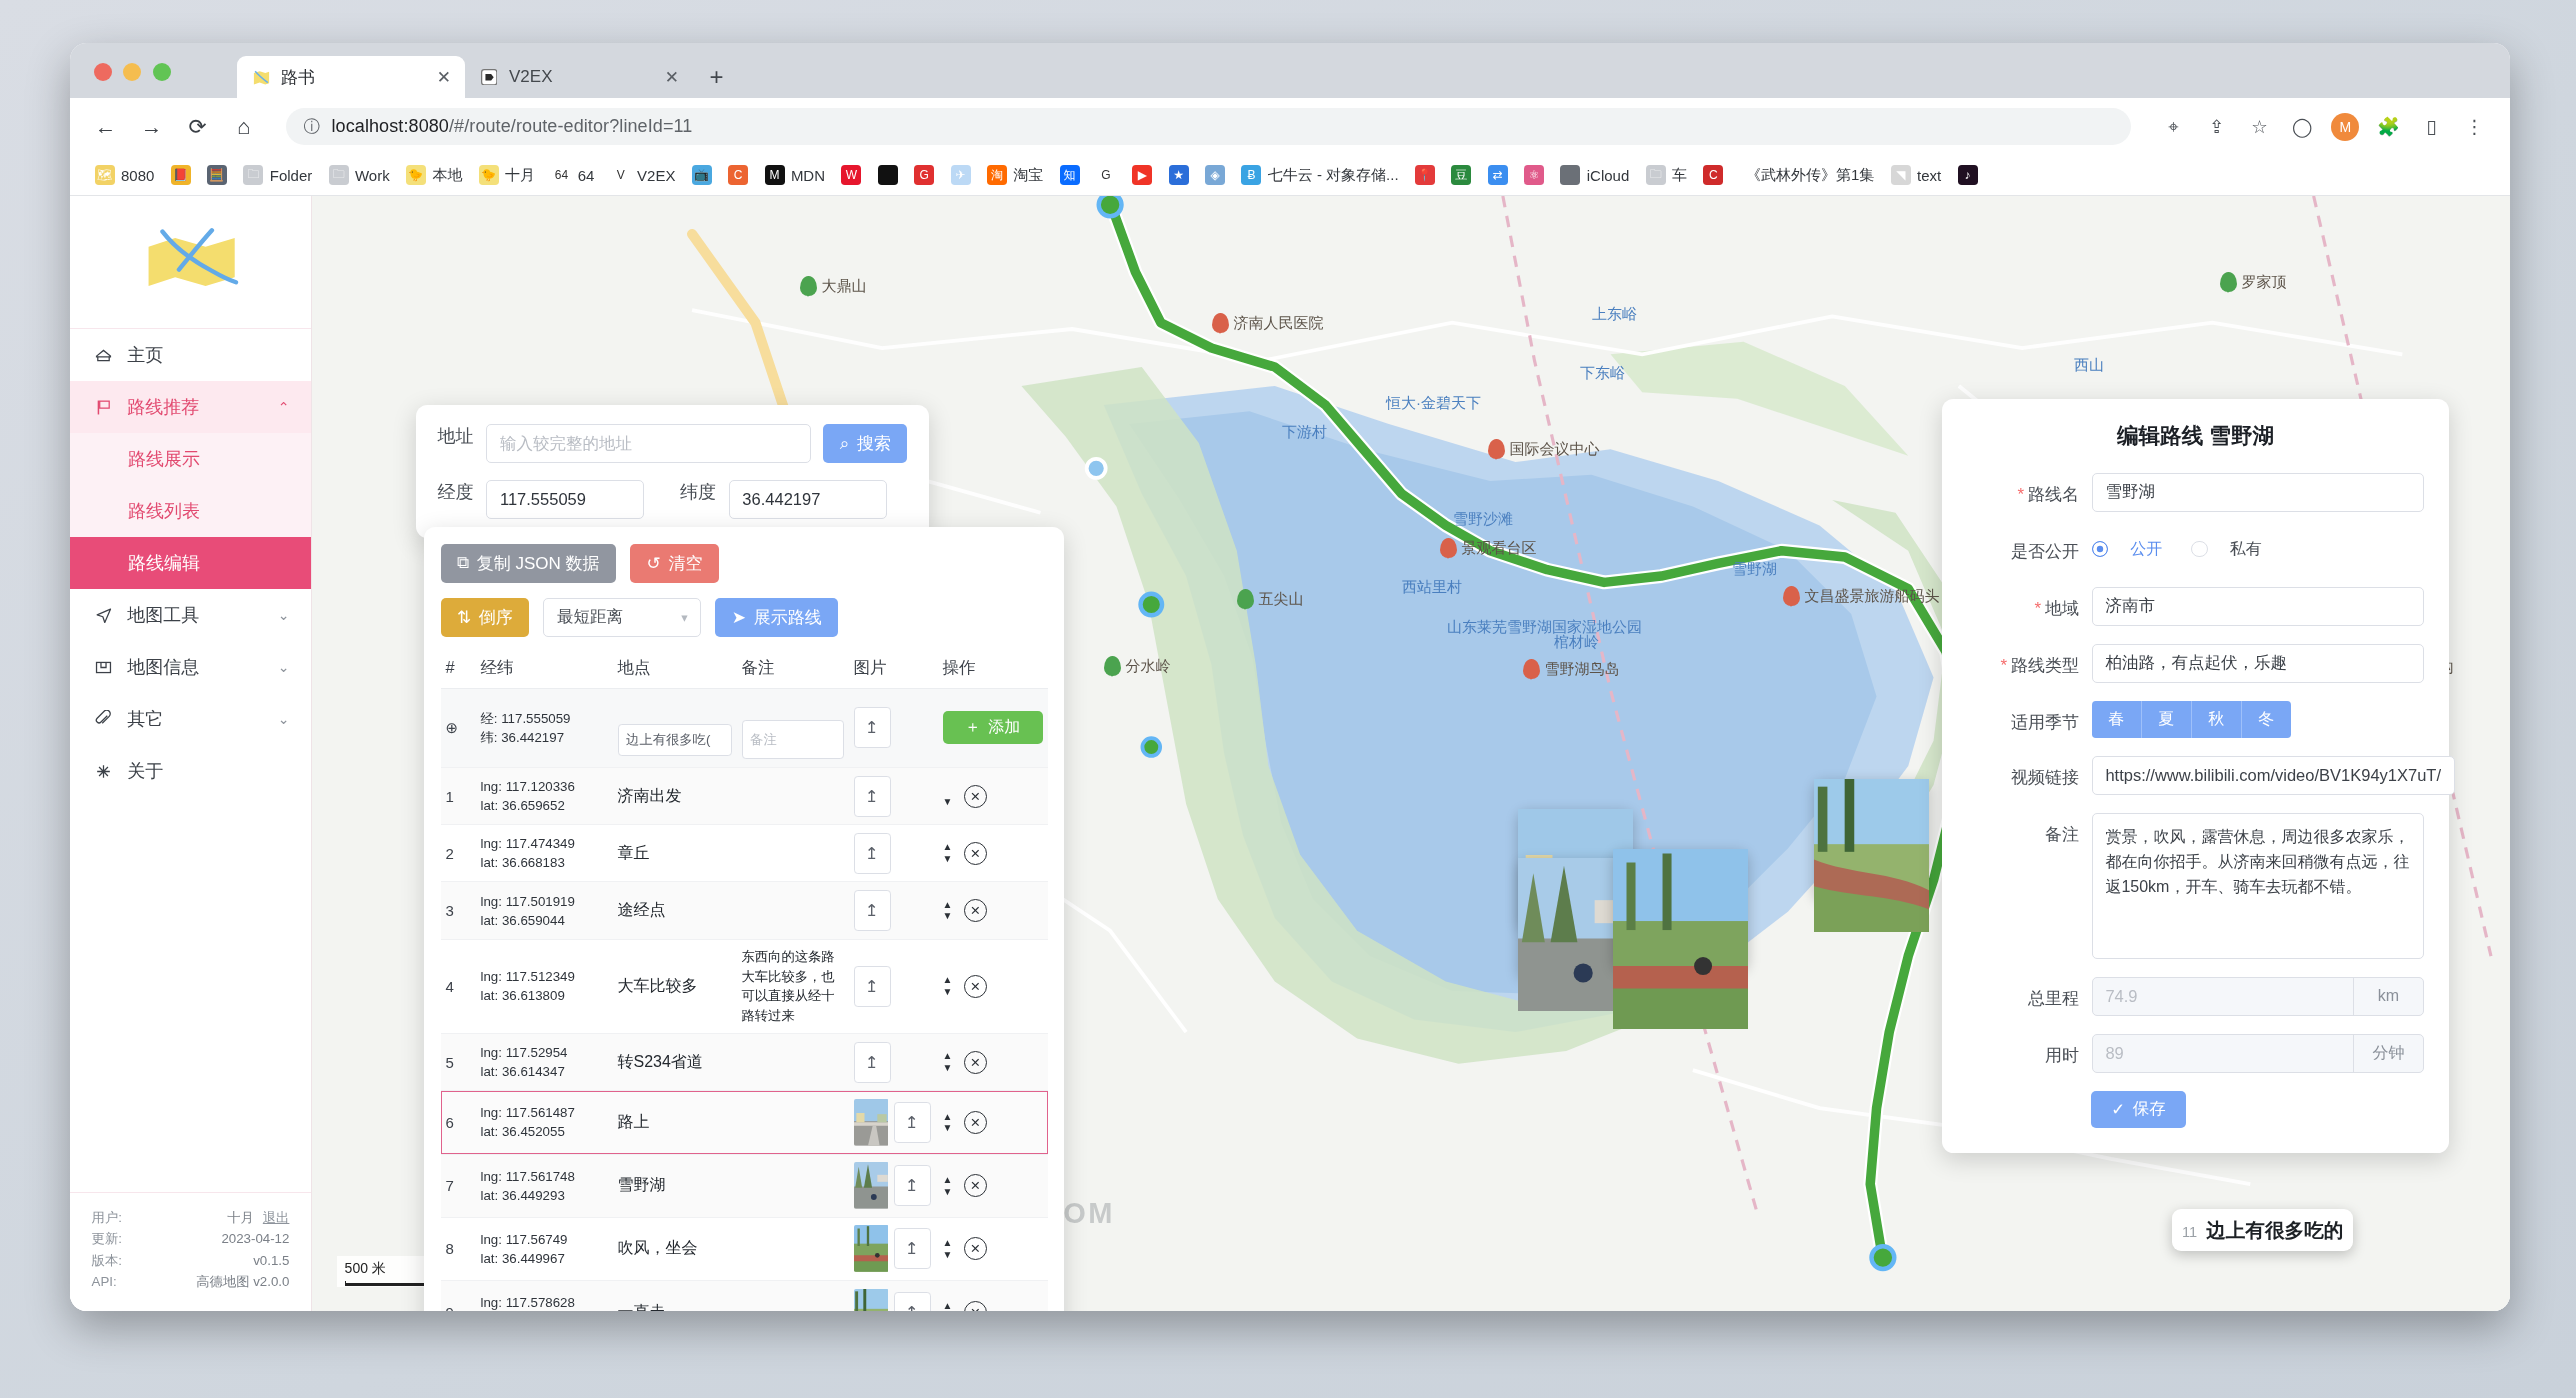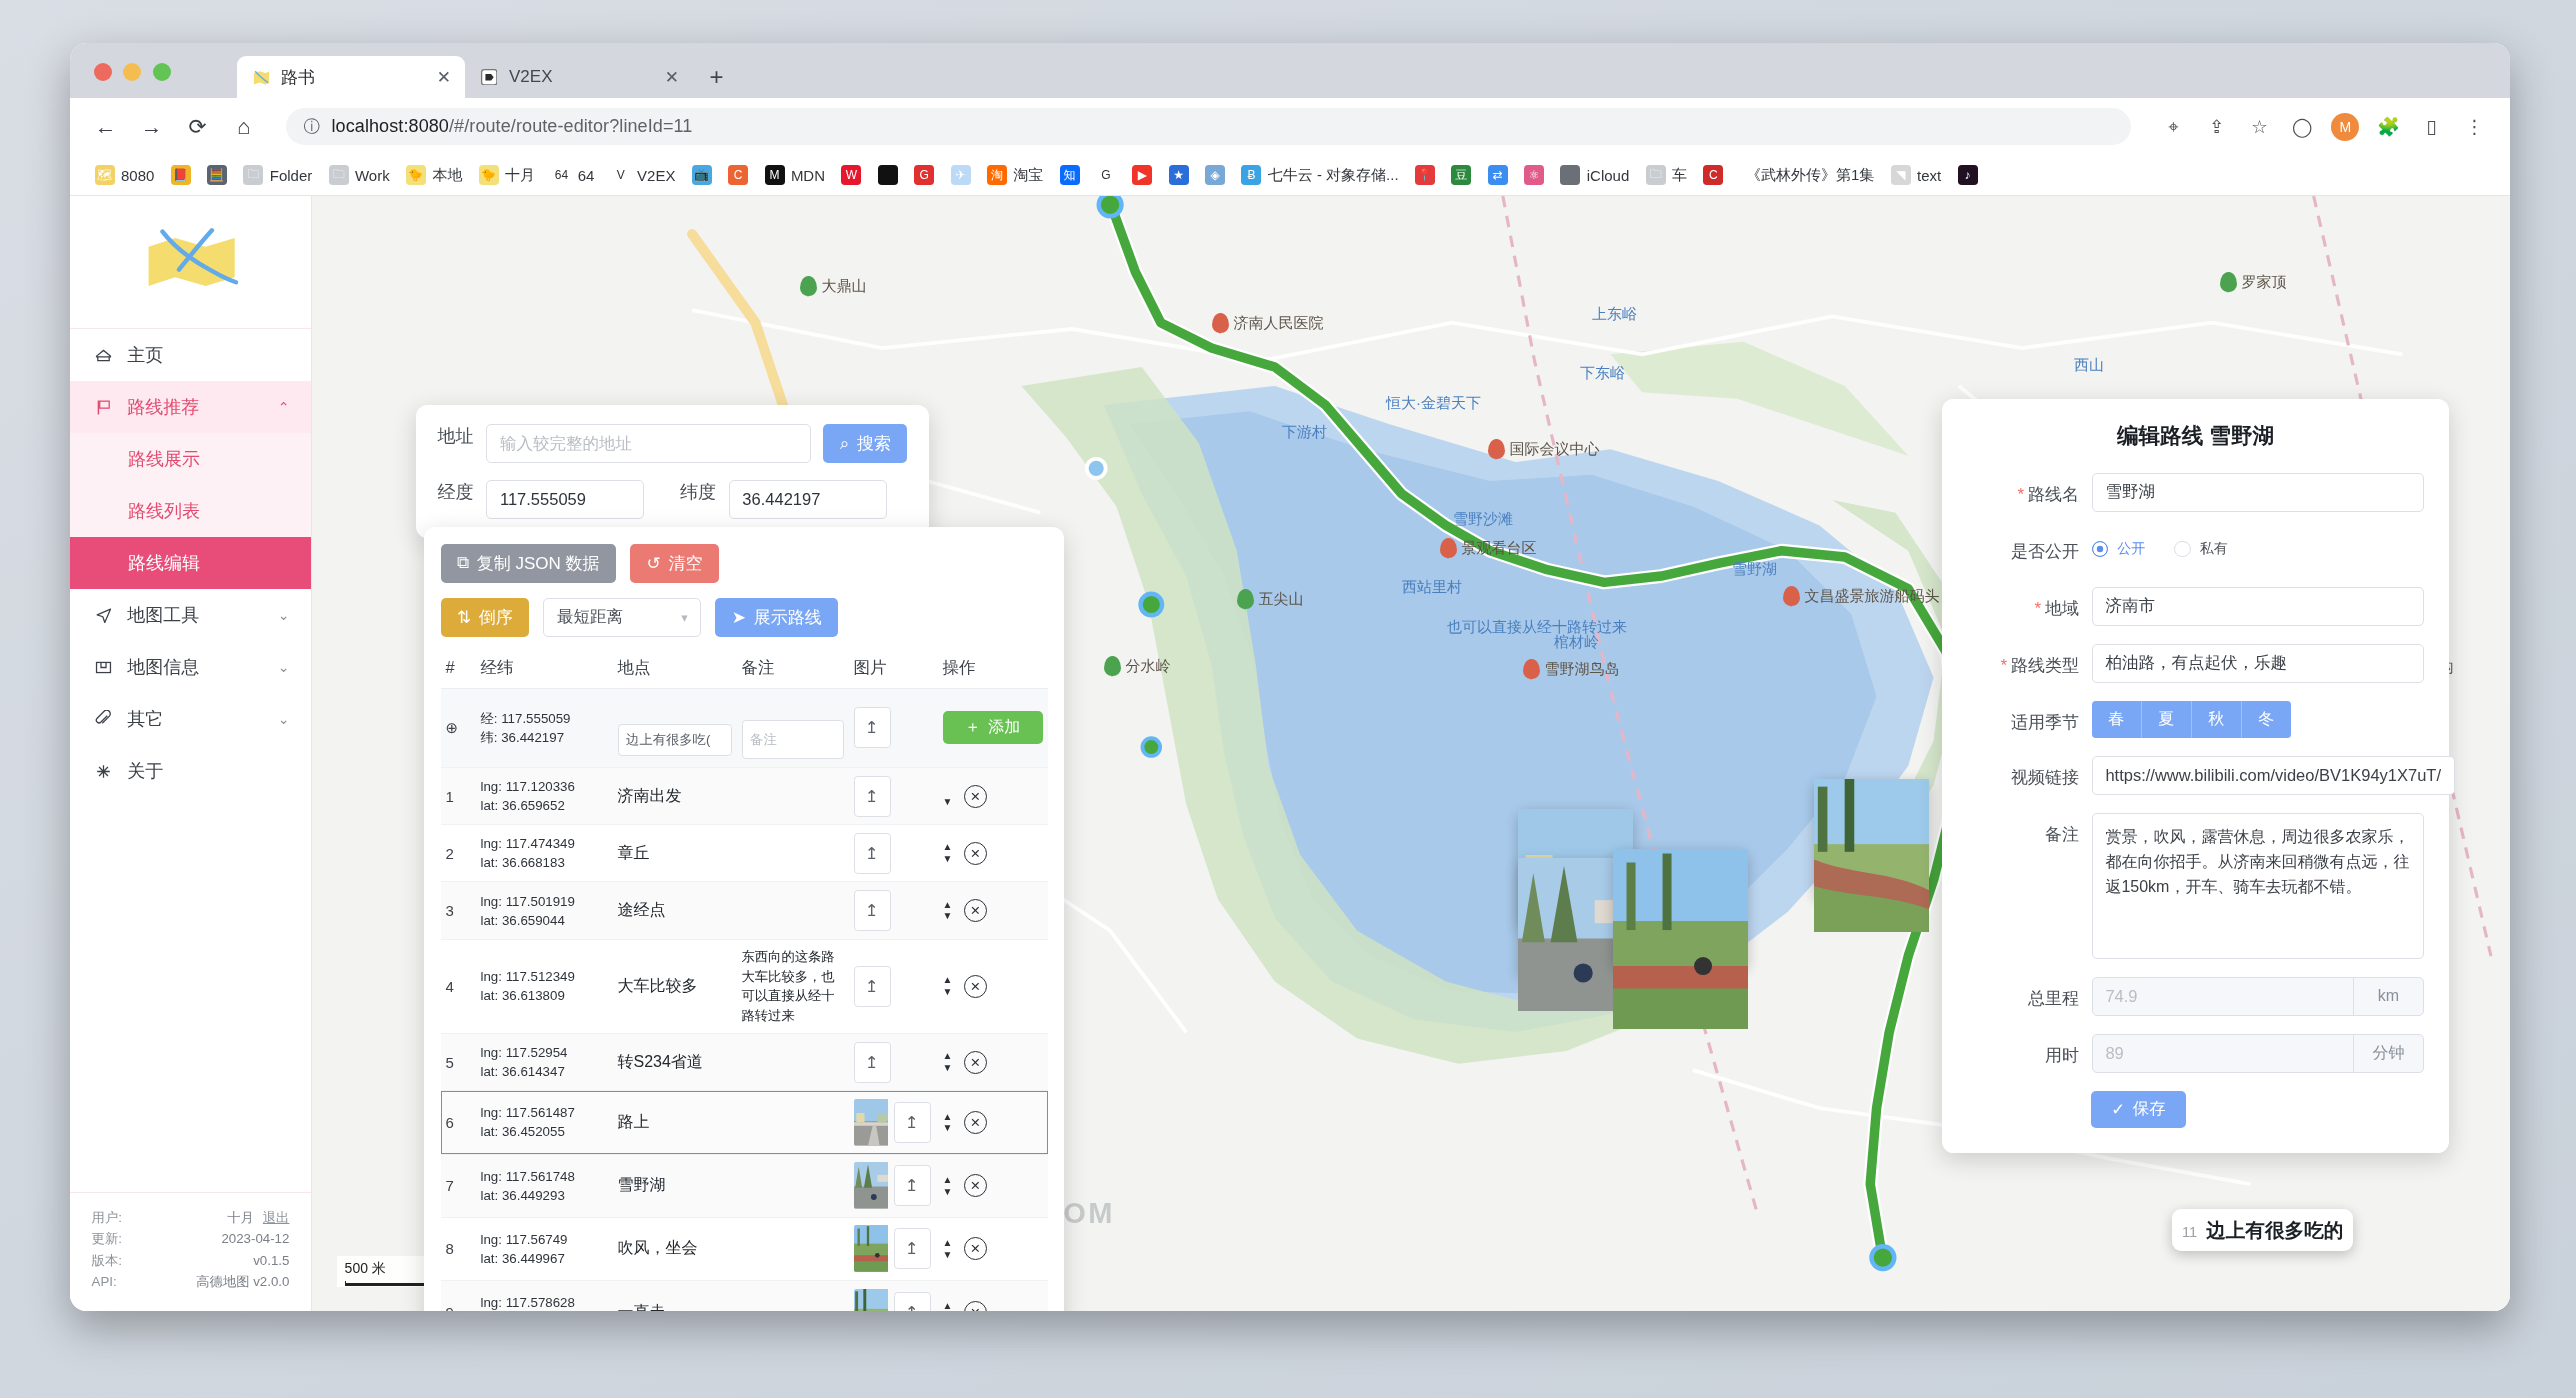--- a/index.html
+++ b/index.html
@@ -124,21 +124,21 @@
   .ep-title{text-align:center;font-size:21.6px;font-weight:bold;color:#1c2026;margin-bottom:23px;}
   .ep-row{display:flex;align-items:flex-start;gap:12.7px;margin-bottom:18px;}
   .ep-label{width:112px;flex:0 0 112px;text-align:right;font-size:17px;color:#4a4f56;padding-top:10px;white-space:nowrap;}
   .ep-label .req{color:#f56c6c;margin-right:3.8px;}
   .ep-ctl{flex:1;}
   .ep-input{height:39px;border:0.6px solid #dcdfe6;border-radius:5px;display:flex;align-items:center;padding:0 12.7px;font-size:16.5px;color:#3c4148;background:#fff;}
   .ep-input.disabled{background:#f5f7fa;color:#b9bdc4;padding:0;}
   .ep-input.disabled .v{flex:1;padding:0 12.7px;}
   .ep-input.disabled .unit{width:70px;border-left:0.6px solid #dcdfe6;height:100%;display:flex;align-items:center;justify-content:center;color:#8a9099;font-size:16px;}
   .radio-row{display:flex;align-items:center;gap:29px;height:39px;}
-  .radio{display:flex;align-items:center;gap:9px;font-size:14px;color:#4a4f56;}
+  .radio{display:flex;align-items:center;gap:22px;font-size:16px;color:#4a4f56;}
   .radio .rd{width:16.5px;height:16.5px;border-radius:50%;border:1.3px solid #dcdfe6;background:#fff;}
   .radio.on .rd{border-color:#5a8dee;background:#5a8dee;box-shadow:inset 0 0 0 3.8px #fff;}
   .radio.on{color:#5a8dee;}
   .seasons{display:flex;height:37px;border-radius:3.8px;overflow:hidden;width:fit-content;}
   .seasons span{background:#7aa7f5;color:#fff;font-size:16px;padding:0 16.5px;display:flex;align-items:center;border-right:0.6px solid #9ec0fa;}
   .seasons span:last-child{border-right:none;}
   .ep-textarea{min-height:146px;border:0.6px solid #dcdfe6;border-radius:5px;padding:10px 12.7px;font-size:16px;line-height:25px;color:#3c4148;background:#fff;}
   .ep-save{margin-left:124px;}
   .ep-save .btn{width:95px;height:37px;font-size:16.5px;}
 </style>
@@ -509,21 +509,21 @@
             </div>
             <div class="poi green" style="left: 2022px; top: 404px;">
               <span class="pin"></span>
               <span>大崮</span>
             </div>
             <div class="poi" style="left: 1471px; top: 390px;">
               <span class="pin"></span>
               <span>文昌盛景旅游船码头</span>
             </div>
             <div class="poi blue" style="left: 1135px; top: 422px;">
-              <span>也可以直接从经十路转过来</span>
+              <span>山东莱芜雪野湖国家湿地公园</span>
             </div>
             <div class="poi blue" style="left: 1242px; top: 437px;">
               <span>棺材岭</span>
             </div>
             <div class="poi green" style="left: 2060px; top: 461px;">
               <span class="pin"></span>
               <span>九子崖沟</span>
             </div>
             <div class="poi green" style="left: 691px; top: 467px;">
               <span class="pin"></span>

